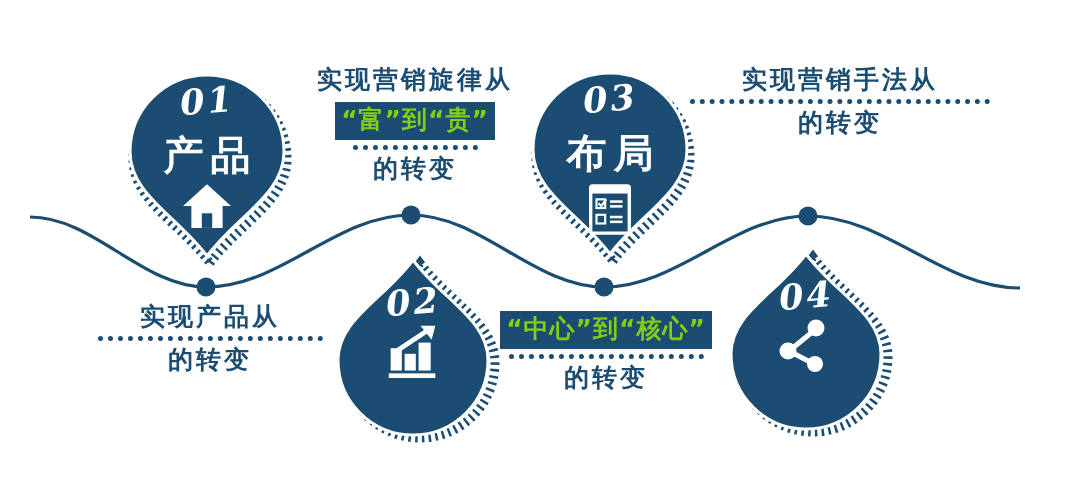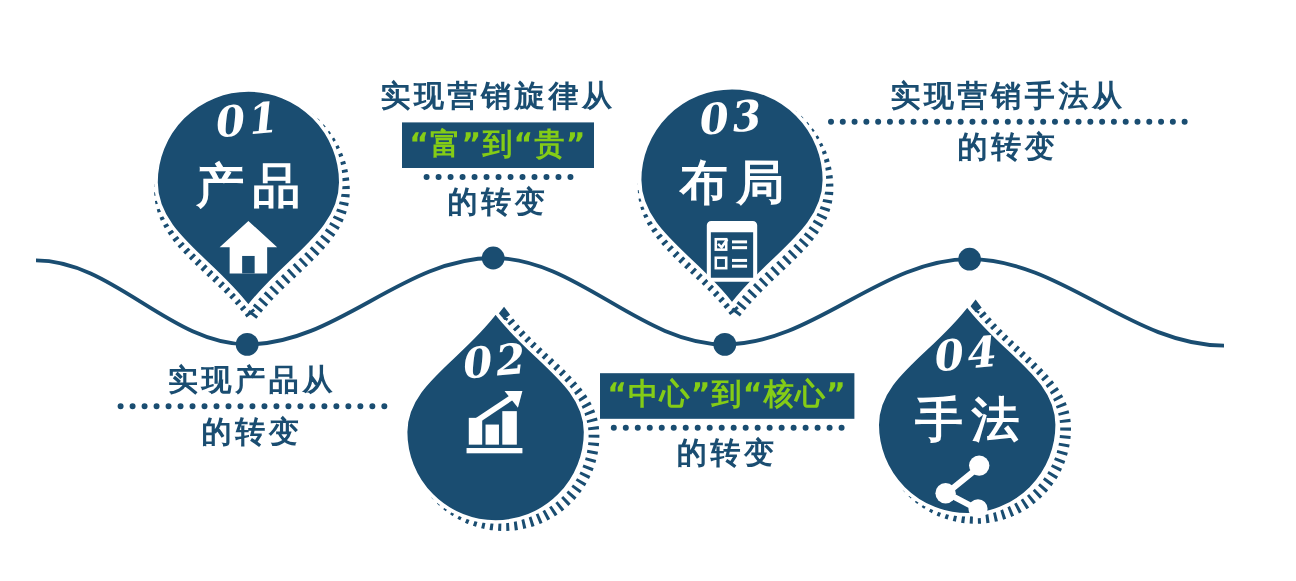--- a/index.html
+++ b/index.html
@@ -128,21 +128,20 @@
     </div>
   </div>
 
   <div class="drop" style="left:711px;top:234px;width:190px;height:215px;">
     <svg class="shape-svg" width="190" height="215" viewBox="-95 -120 190 215">
       <path class="stitch" transform="translate(7,3)" d="M 0 -100 C 30 -60 75 -40 75 0 A 75 75 0 1 1 -75 0 C -75 -40 -30 -60 0 -100 Z"></path>
       <path class="shape" d="M 0 -100 C 30 -60 75 -40 75 0 A 75 75 0 1 1 -75 0 C -75 -40 -30 -60 0 -100 Z"></path>
     </svg>
     <div class="drop-label dropup">
       <div class="num">04</div>
-      <div class="ttl">手法</div>
       <svg class="glyph" width="56" height="54" viewBox="0 0 56 54">
         <path d="M11 33 L38 11 M11 33 L36 46" stroke="#ffffff" stroke-width="5" fill="none"></path>
         <circle cx="38" cy="10" r="8.5" fill="#ffffff"></circle>
         <circle cx="10" cy="33" r="8.5" fill="#ffffff"></circle>
         <circle cx="37" cy="46" r="8" fill="#ffffff"></circle>
       </svg>
     </div>
   </div>
 
   <div class="note" style="left:300px;top:66px;width:230px;">

